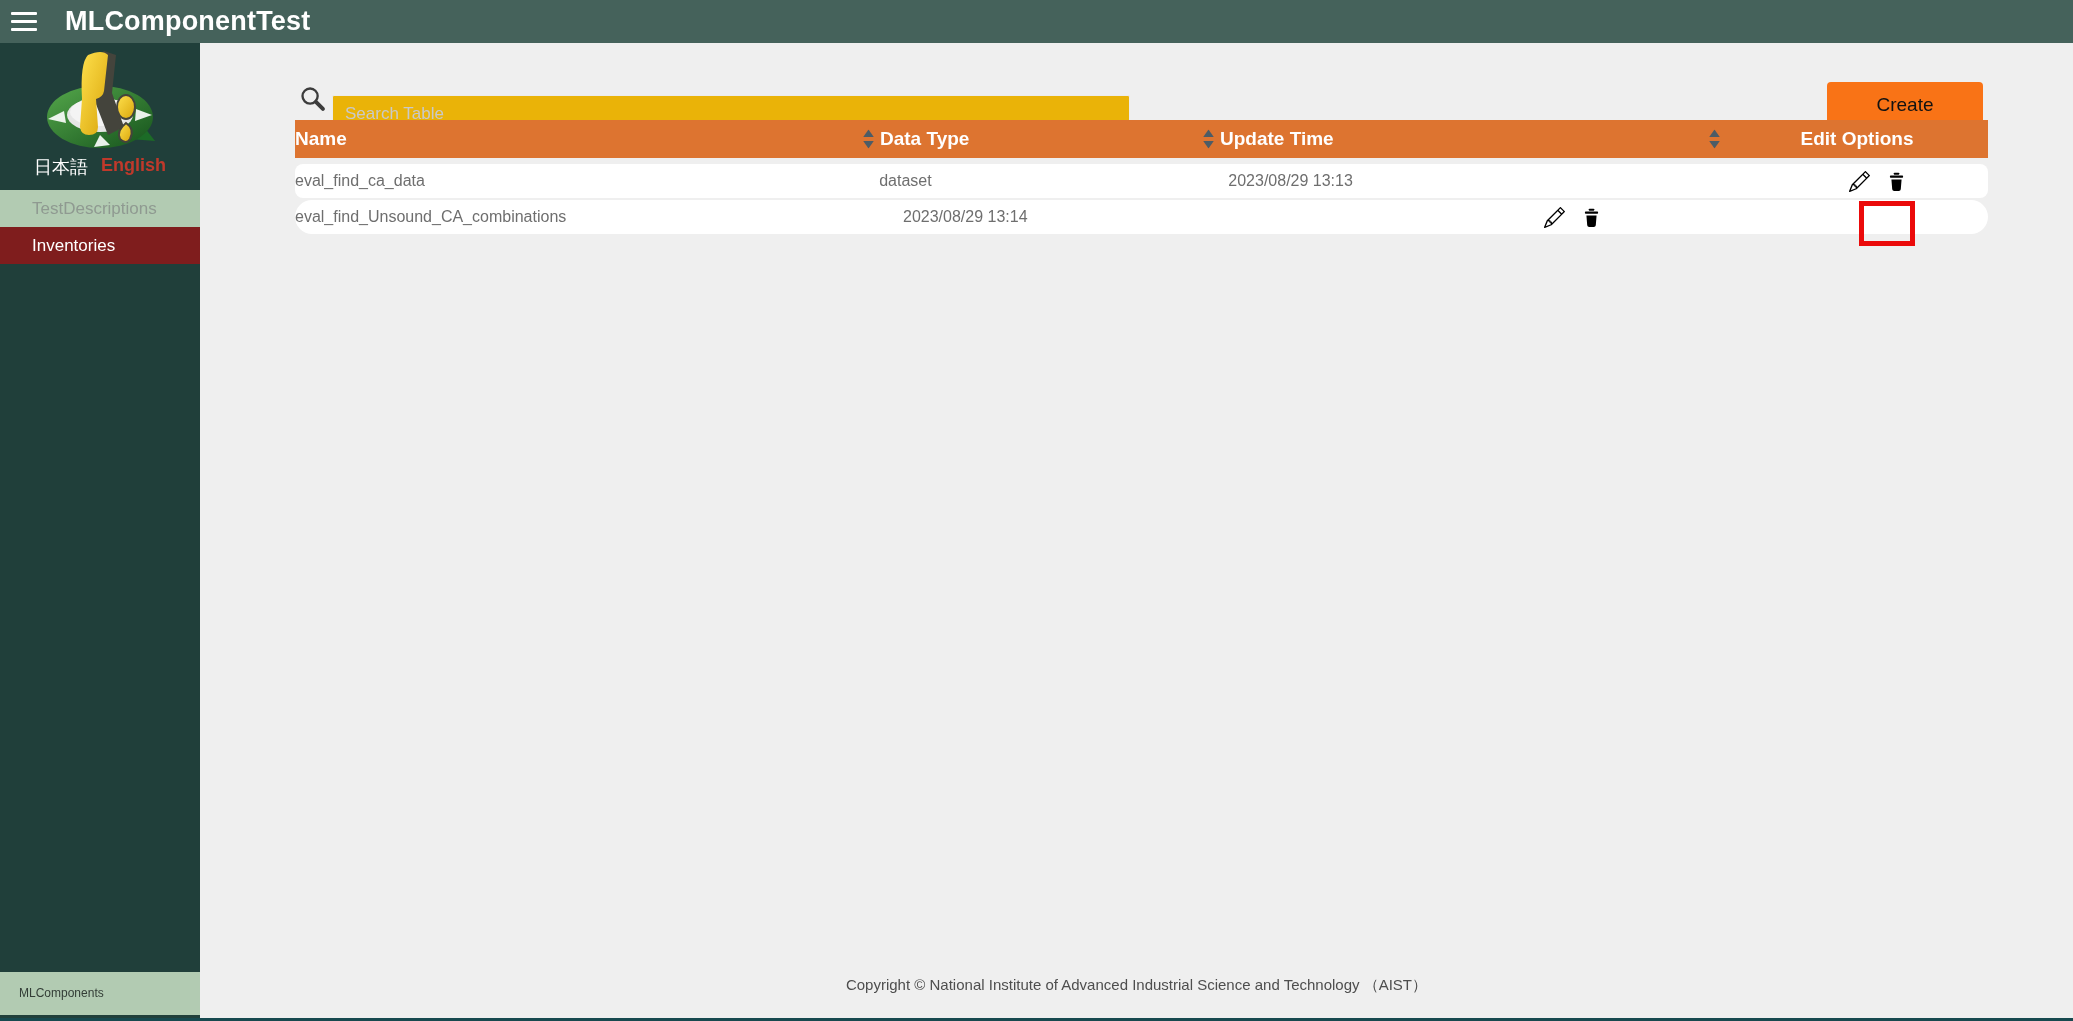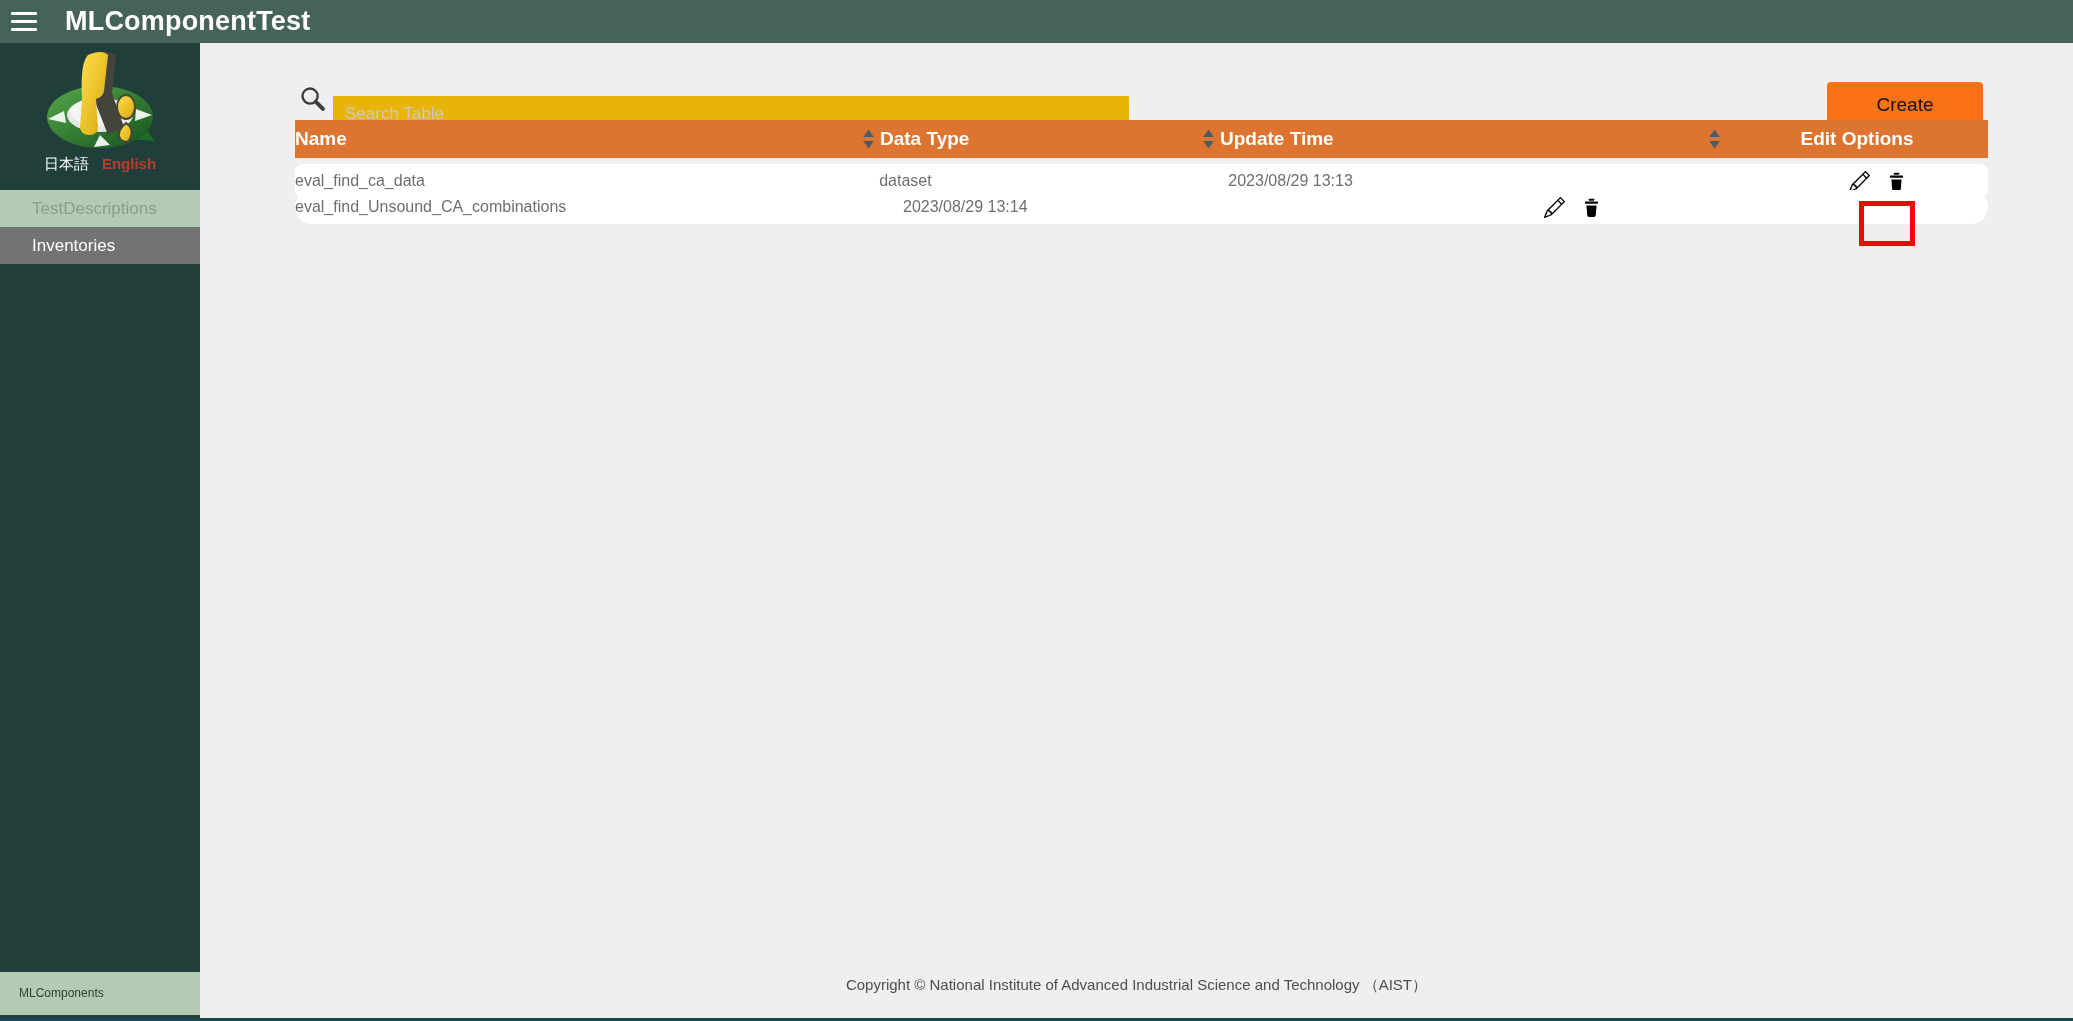--- a/index.html
+++ b/index.html
@@ -10,41 +10,41 @@
 
   
   .topbar { position:absolute; left:0; top:0; width:2073px; height:43px; background:#45625b; z-index:5; display:flex; align-items:center; }
   .hamburger { width:26px; height:19px; margin-left:11px; display:flex; flex-direction:column; justify-content:space-between; cursor:pointer; }
   .hamburger span { display:block; height:3px; background:#ffffff; border-radius:1px; }
   .topbar-title { margin-left:28px; color:#ffffff; font-size:27px; font-weight:bold; letter-spacing:0.2px; }
 
   
   .sidebar { position:absolute; left:0; top:43px; width:200px; height:975px; background:#203f3a; }
   .logo-wrap { position:absolute; left:42px; top:6px; width:116px; height:102px; }
-  .lang-row { position:absolute; left:0; top:112px; width:200px; display:flex; justify-content:center; gap:13px; font-size:15px; }
+  .lang-row { position:absolute; left:0; top:112px; width:200px; display:flex; justify-content:center; gap:13px; font-size:18px; }
   .lang-jp { color:#ffffff; cursor:pointer; }
   .lang-en { color:#c0392b; font-weight:600; cursor:pointer; }
   .menu { position:absolute; left:0; top:147px; width:200px; }
   .menu-item { width:200px; height:37px; line-height:37px; padding-left:32px; font-size:17px; cursor:pointer; }
   .menu-item.light { background:#b2cbb2; color:#8f9a91; }
-  .menu-item.dark  { background:#737373; color:#ffffff; }
+  .menu-item.dark  { background:#7f1d1d; color:#ffffff; }
   .menu-bottom { position:absolute; left:0; bottom:3px; width:200px; height:43px; line-height:43px; padding-left:19px; font-size:12px; background:#b2cbb2; color:#333d36; cursor:pointer; }
   .bottom-strip { position:absolute; left:0; top:1018px; width:2073px; height:3px; background:#17494f; }
 
   
   .search-icon { position:absolute; left:299px; top:85px; width:28px; height:28px; cursor:pointer; }
   .search-input { position:absolute; left:332px; top:95px; width:798px; height:38px; background:#eab308; border:1px solid #ececec; border-radius:2px; padding:0 12px; font-size:17px; color:#444; font-family:Liberation Sans, sans-serif; }
   .search-input::placeholder { color:#c9c9c9; }
   .create-btn { position:absolute; left:1827px; top:82px; width:156px; height:46px; background:#f97316; border:none; border-radius:4px; font-size:19px; color:#121212; font-family:"Liberation Sans", sans-serif; cursor:pointer; }
 
   
   .tbl-header { position:absolute; left:295px; top:120px; width:1693px; height:38px; background:#dd7430; display:flex; color:#ffffff; font-weight:bold; font-size:19px; }
   .tbl-row { position:absolute; left:295px; width:1693px; height:34px; background:#ffffff; border-radius:8px; display:flex; color:#6e6e6e; font-size:16px;gap:23px; }
   .row-1 { top:164px; }
-  .row-2 { top:190px;border-radius:17px; }
+  .row-2 { top:200px;border-radius:17px; }
   .col { position:relative; display:flex; align-items:center; justify-content:flex-start; height:100%; }
   .col-name   { width:585px; }
   .col-type   { width:340px; }
   .col-update { width:506px; }
   .col-edit   { width:262px; justify-content:flex-start; }
   .sort-icon { position:absolute; right:5px; top:50%; transform:translateY(-50%); width:13px; height:19px; cursor:pointer; }
   .edit-cell-icons { display:flex; align-items:center; gap:16px; padding-left:112px; }
   .icon-btn { width:21px; height:21px; cursor:pointer; display:inline-flex; }
   .icon-btn svg { width:100%; height:100%; }
 

